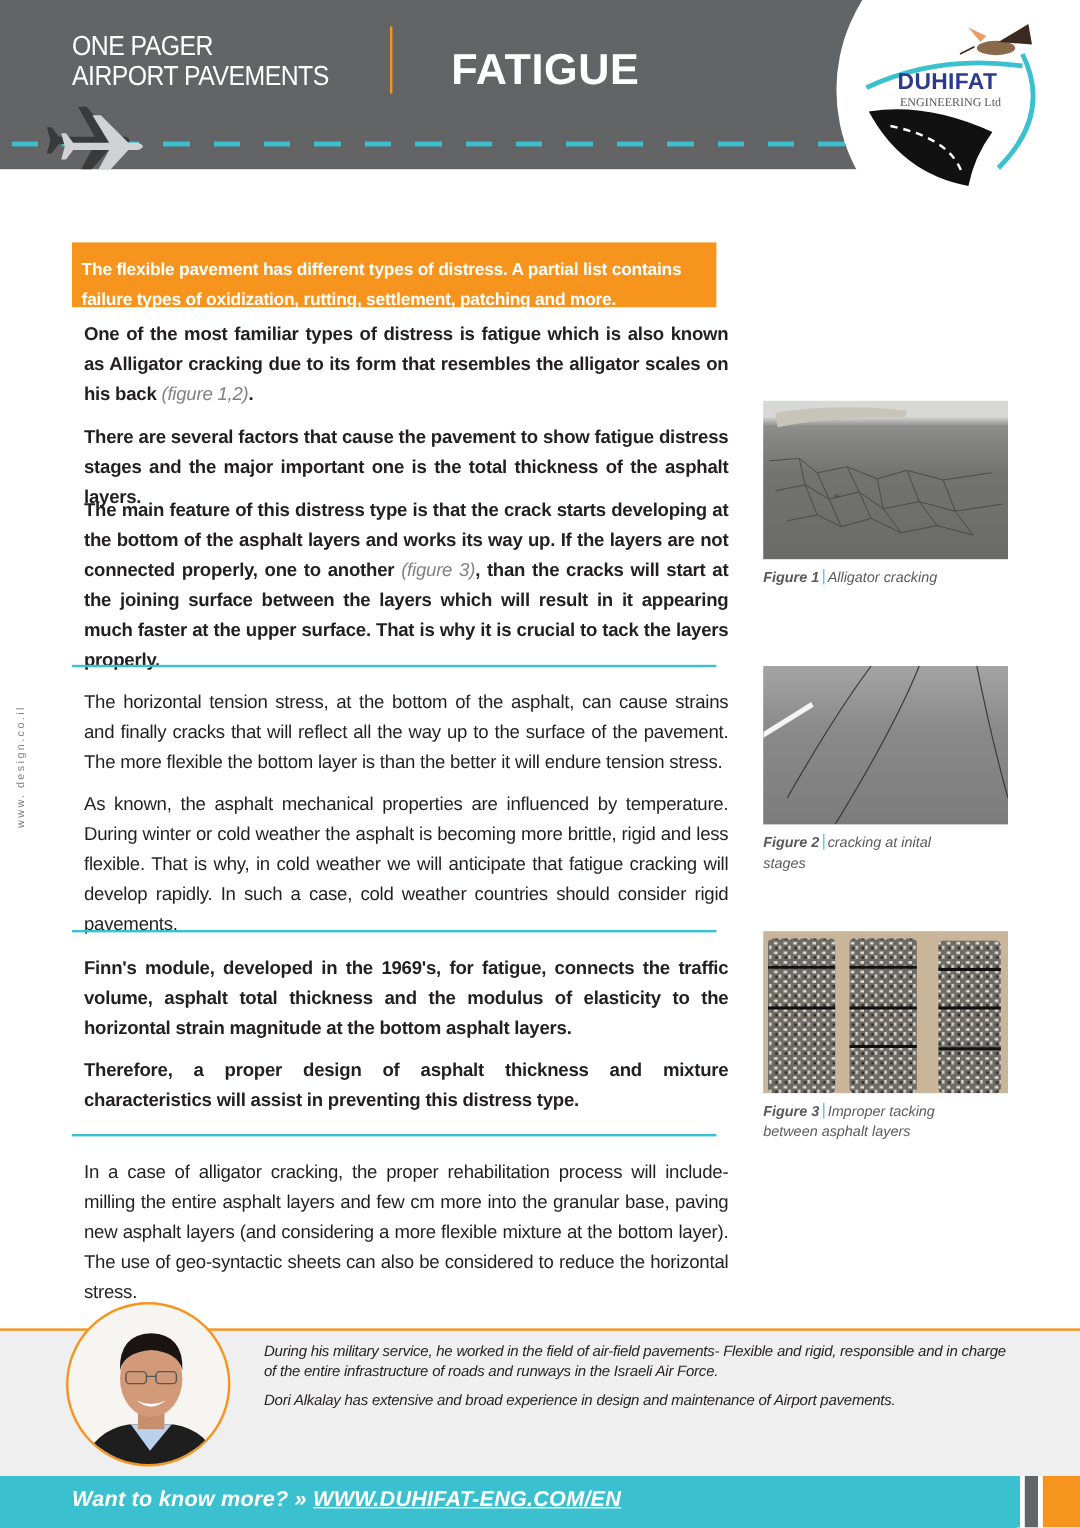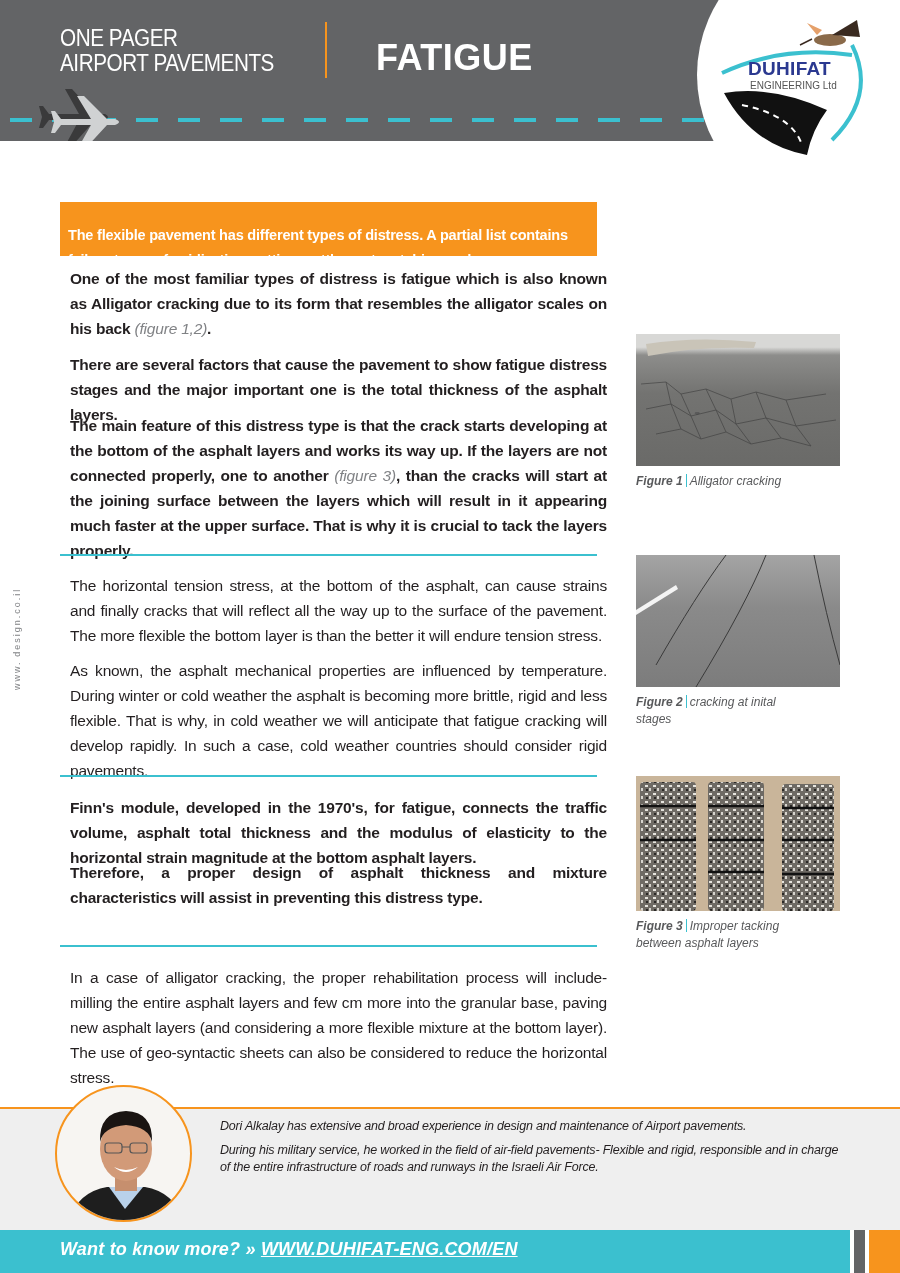--- a/index.html
+++ b/index.html
@@ -10,22 +10,22 @@
     .header { position: absolute; left: 0; top: 0; width: 900px; height: 141px; background: #636466; overflow: hidden; }
     .header .pre { position: absolute; left: 60px; top: 26px; color: #fff; font-family: "Liberation Sans", sans-serif; font-size: 23px; line-height: 25px; letter-spacing: -0.5px; transform: scaleX(0.9); transform-origin: left top; }
     .header .divider { position: absolute; left: 325px; top: 22px; width: 2px; height: 56px; background: #f7941d; }
     .header .title { position: absolute; left: 348px; top: 34px; color: #fff; font-weight: bold; font-size: 36px; line-height: 48px; letter-spacing: 0.5px; margin-left: 28px; }
     .header .dashes { position: absolute; left: 10px; top: 118px; width: 700px; height: 4px;
       background-image: repeating-linear-gradient(90deg, #3bc0cf 0 22px, transparent 22px 42px); }
     .header .plane { position: absolute; left: 35px; top: 84px; width: 90px; height: 70px; }
     .logo-circle { position: absolute; left: 697px; top: -70px; width: 300px; height: 290px; border-radius: 50%; background: #fff; }
     .logo { position: absolute; left: 712px; top: 15px; width: 165px; height: 145px; }
     .logo .name { position: absolute; left: 36px; top: 43px; font-weight: bold; font-size: 19px; color: #2b3990; letter-spacing: 0.3px; }
-    .logo .sub { position: absolute; left: 38px; top: 65px; font-size: 10px; color: #555; letter-spacing: 0; }
-    .callout { position: absolute; left: 60px; top: 202px; width: 537px; height: 54px; background: #f7941d; color: #fff; font-weight: bold; font-size: 14.5px; line-height: 25px; padding: 21px 8px; letter-spacing: -0.2px; }
+    .logo .sub { position: absolute; left: 38px; top: 65px; font-size: 10px; color: #555; letter-spacing: 0; font-family: Liberation Serif, serif; }
+    .callout { position: absolute; left: 60px; top: 202px; width: 537px; height: 54px; background: #f7941d; color: #fff; font-weight: bold; font-size: 14.5px; line-height: 25px; padding: 11px 8px; letter-spacing: -0.2px; }
     .para { position: absolute; left: 60px; width: 537px; font-size: 15.5px; line-height: 25px; text-align: justify; letter-spacing: -0.2px; margin-left: 10px; }
     .bold { font-weight: bold; }
     .fig-ref { font-style: italic; font-weight: normal; color: #808285; }
     .rule { position: absolute; left: 60px; width: 537px; height: 2px; background: #3bc0cf; }
 
     
     .fig { position: absolute; left: 636px; width: 164px; }
     .fig .photo { width: 204px; height: 132px; position: relative; overflow: hidden; }
     .fig .cap { margin-top: 7px; font-size: 12px; line-height: 17px; color: #58595b; font-style: italic; }
     .fig .cap .num { font-weight: bold; }
@@ -102,23 +102,23 @@
 <p class="para bold" style="top:413px"><span>The main feature of this distress type is that the crack starts developing at the bottom of the asphalt layers and works its way up. If the layers are not connected properly, one to another </span><span class="fig-ref">(figure 3)</span><span>, than the cracks will start at the joining surface between the layers which will result in it appearing much faster at the upper surface. That is why it is crucial to tack the layers properly.</span></p>
 
 <div class="rule" style="top:554px"></div>
 
 <p class="para" style="top:573px">The horizontal tension stress, at the bottom of the asphalt, can cause strains and finally cracks that will reflect all the way up to the surface of the pavement. The more flexible the bottom layer is than the better it will endure tension stress.</p>
 
 <p class="para" style="top:658px">As known, the asphalt mechanical properties are influenced by temperature. During winter or cold weather the asphalt is becoming more brittle, rigid and less flexible. That is why, in cold weather we will anticipate that fatigue cracking will develop rapidly. In such a case, cold weather countries should consider rigid pavements.</p>
 
 <div class="rule" style="top:775px"></div>
 
-<p class="para bold" style="top:795px">Finn's module, developed in the 1970's, for fatigue, connects the traffic volume, asphalt total thickness and the modulus of elasticity to the horizontal strain magnitude at the bottom asphalt layers.</p>
-
-<p class="para bold" style="top:860px">Therefore, a proper design of asphalt thickness and mixture characteristics will assist in preventing this distress type.</p>
+<p class="para bold" style="top:795px">Finn's module, developed in the 1969's, for fatigue, connects the traffic volume, asphalt total thickness and the modulus of elasticity to the horizontal strain magnitude at the bottom asphalt layers.</p>
+
+<p class="para bold" style="top:880px">Therefore, a proper design of asphalt thickness and mixture characteristics will assist in preventing this distress type.</p>
 
 <div class="rule" style="top:945px"></div>
 
 <p class="para" style="top:965px">In a case of alligator cracking, the proper rehabilitation process will include- milling the entire asphalt layers and few cm more into the granular base, paving new asphalt layers (and considering a more flexible mixture at the bottom layer). The use of geo-syntactic sheets can also be considered to reduce the horizontal stress.</p>
 
 <div class="fig" style="top:334px">
   <div class="photo photo1">
     <svg width="204" height="132" viewBox="0 0 204 132" style="position:absolute;left:0;top:0">
       <path d="M10 10 Q60 2 120 8 L118 14 Q60 12 12 22 Z" fill="#c9c4b8"></path>
       <g stroke="#3f3f3f" stroke-width="0.8" fill="none" opacity="0.8">
@@ -190,21 +190,21 @@
     <path d="M43 55 Q42 25 69 24 Q96 25 95 55 Q92 40 69 38 Q46 40 43 55 Z" fill="#1a1412"></path>
     <g stroke="#555" stroke-width="1.2" fill="none">
       <rect x="48" y="56" width="17" height="10" rx="3"></rect>
       <rect x="73" y="56" width="17" height="10" rx="3"></rect>
       <line x1="65" y1="60" x2="73" y2="60"></line>
     </g>
     <path d="M57 80 Q69 90 81 80 Q69 86 57 80 Z" fill="#fff"></path>
   </svg>
 </div>
 <div class="bio-text">
+  <p>During his military service, he worked in the field of air-field pavements- Flexible and rigid, responsible and in charge of the entire infrastructure of roads and runways in the Israeli Air Force.</p>
   <p>Dori Alkalay has extensive and broad experience in design and maintenance of Airport pavements.</p>
-  <p>During his military service, he worked in the field of air-field pavements- Flexible and rigid, responsible and in charge of the entire infrastructure of roads and runways in the Israeli Air Force.</p>
 </div>
 
 <div class="footer">
   <div class="cta"><span>Want to know more? » </span><a>WWW.DUHIFAT-ENG.COM/EN</a></div>
 </div>
 <div class="footer-gray"></div>
 <div class="footer-orange"></div>
 
 </body></html>

